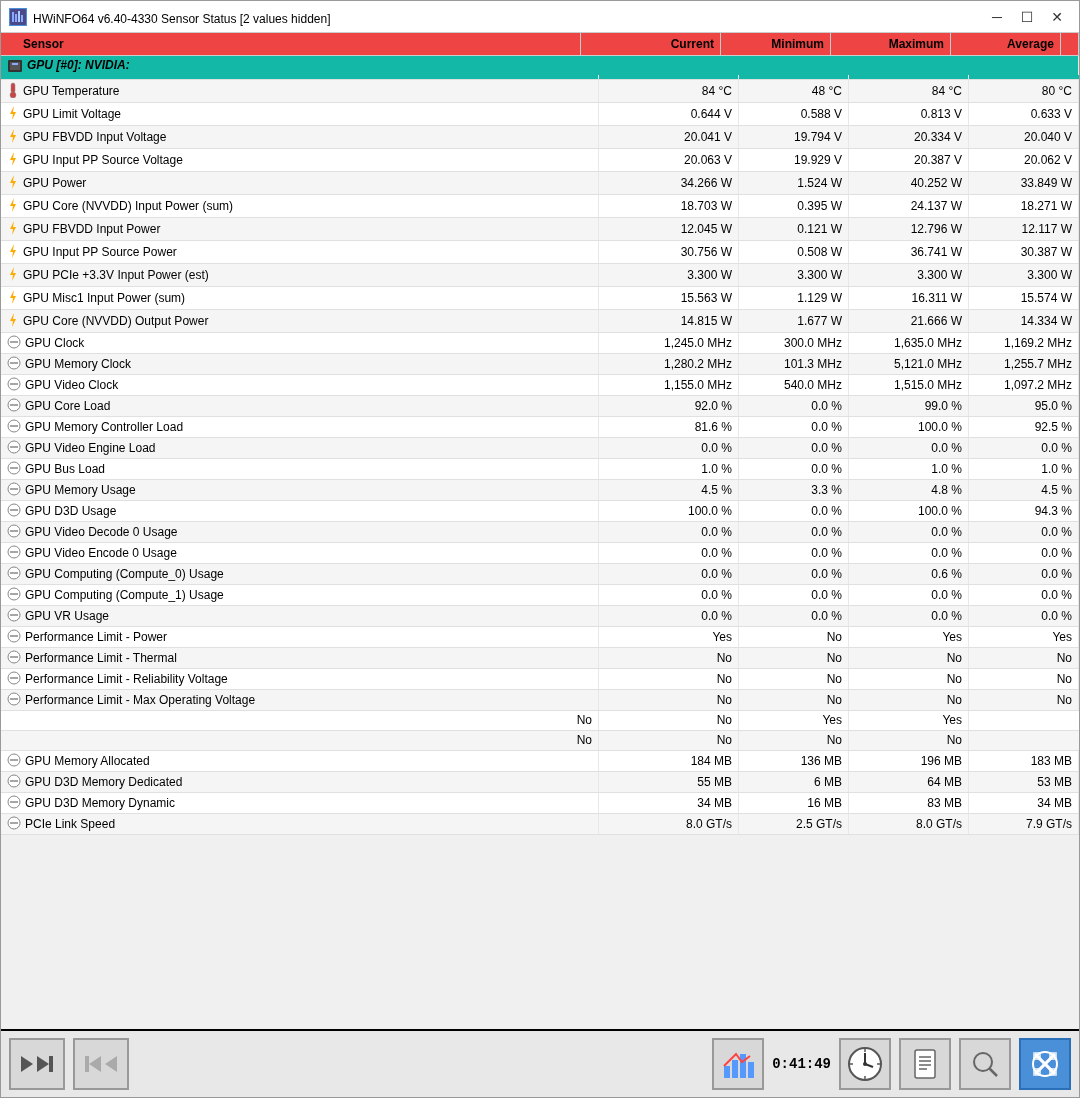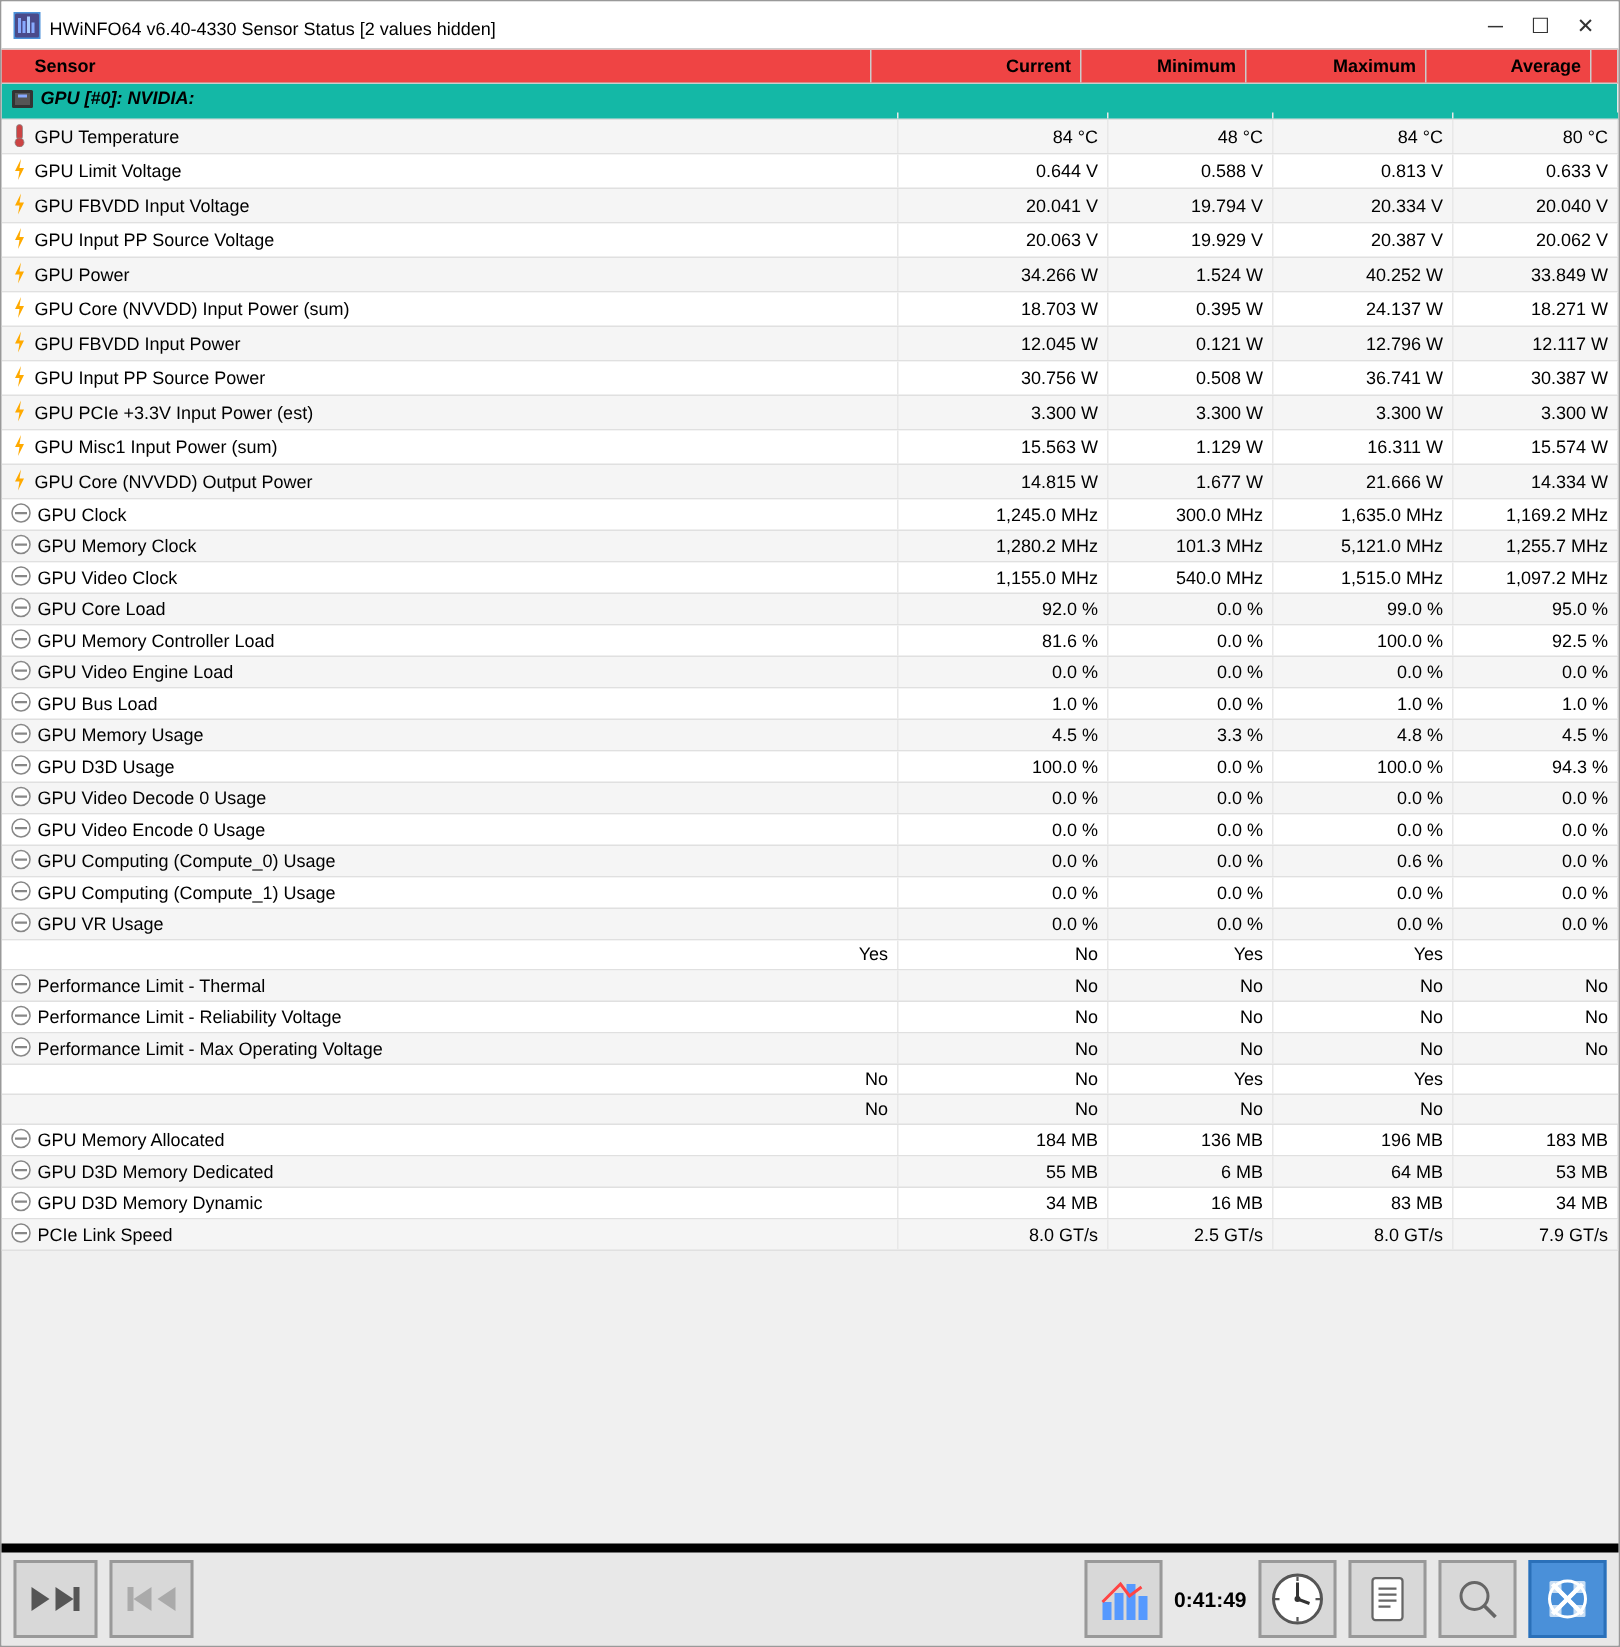--- a/index.html
+++ b/index.html
@@ -125,26 +125,27 @@
       line-height: 1;
     }
     .section-title {
       font-style: italic;
       font-weight: bold;
       font-size: 12px;
     }
     .status-bar {
       height: 68px;
       background: #e8e8e8;
-      border-top: 6px solid #000000;
+      border-top: 2px solid #000000;
       display: flex;
       align-items: center;
       padding: 4px 8px;
       gap: 8px;
       flex-shrink: 0;
+      font-family: Liberation Mono, monospace;
     }
     .status-btn {
       width: 56px;
       height: 52px;
       border: 2px solid #999;
       background: #d8d8d8;
       display: flex;
       align-items: center;
       justify-content: center;
       cursor: pointer;
@@ -547,20 +548,27 @@
                 <line x1="3" y1="7" x2="11" y2="7" stroke="#888" stroke-width="1.5"></line>
               </svg></span>
             <span>GPU VR Usage</span>
           </div>
           <div class="table-cell right">0.0 %</div>
           <div class="table-cell right">0.0 %</div>
           <div class="table-cell right">0.0 %</div>
           <div class="table-cell right">0.0 %</div>
         </div>
         <div class="table-row">
+          <div class="table-cell sensor-label">
+            <span class="sensor-icon"><svg width="14" height="14" viewBox="0 0 14 14">
+                <circle cx="7" cy="7" r="6" fill="white" stroke="#888" stroke-width="1"></circle>
+                <line x1="3" y1="7" x2="11" y2="7" stroke="#888" stroke-width="1.5"></line>
+              </svg></span>
+            <span>Performance Limit - Power</span>
+          </div>
           <div class="table-cell right">Yes</div>
           <div class="table-cell right">No</div>
           <div class="table-cell right">Yes</div>
           <div class="table-cell right">Yes</div>
         </div>
         <div class="table-row">
           <div class="table-cell sensor-label">
             <span class="sensor-icon"><svg width="14" height="14" viewBox="0 0 14 14">
                 <circle cx="7" cy="7" r="6" fill="white" stroke="#888" stroke-width="1"></circle>
                 <line x1="3" y1="7" x2="11" y2="7" stroke="#888" stroke-width="1.5"></line>

